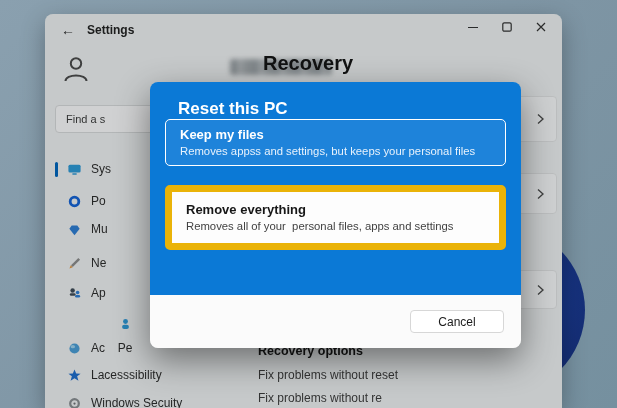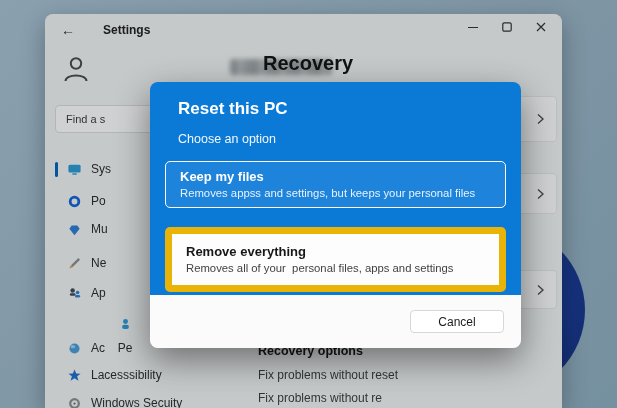--- a/index.html
+++ b/index.html
@@ -12,21 +12,21 @@
                border-radius:50%; background:radial-gradient(circle at 42% 38%, #1d45a0 0%, #152f78 70%, #112a6b 100%); }
 
   
   .window { position:absolute; left:45px; top:14px; width:517px; height:394px;
             background:#f1f3f4; border-radius:8px 8px 0 0; overflow:hidden;
             box-shadow:0 8px 24px rgba(0,0,0,.3); }
 
   .titlebar { position:absolute; left:0; top:0; width:100%; height:32px; display:flex; align-items:center; }
   .back-btn { margin-left:12px; width:22px; height:22px; display:flex; align-items:center; justify-content:center;
               font-size:14px; color:#2c2c2c; cursor:default; }
-  .win-title { margin-left:24px; font-size:12px; font-weight:700; color:#222; }
+  .win-title { margin-left:8px; font-size:12px; font-weight:700; color:#222; }
   .win-controls { position:absolute; right:6px; top:2px; display:flex; gap:4px; }
   .win-btn { width:30px; height:22px; display:flex; align-items:center; justify-content:center; }
   .win-btn svg { display:block; }
 
   .avatar { position:absolute; left:17px; top:40px; width:28px; height:28px; }
   .user-blur { position:absolute; left:185px; top:45px; width:102px; height:16px; border-radius:3px;
                background:repeating-linear-gradient(90deg,#8d9499 0 7px,#aab0b4 7px 14px,#979da1 14px 21px);
                filter:blur(2.5px); opacity:.85; }
   .page-title { position:absolute; left:218px; top:38px; font-size:20px; font-weight:700; color:#141414; }
 
@@ -234,21 +234,20 @@
     <div class="section-title">Recovery options</div>
     <div class="link-row1">Fix problems without reset</div>
     <div class="link-row2">Fix problems without re</div>
 
     <div class="dim"></div>
   </div>
 
   <div class="dialog">
     <div class="dialog-body">
       <div class="dialog-title">Reset this PC</div>
-      <div class="dialog-sub">Choose an option</div>
 
       <div class="opt opt-selected">
         <div class="opt-title">Keep my files</div>
         <div class="opt-desc">Removes appss and settings, but keeps your personal files</div>
       </div>
 
       <div class="opt opt-plain">
         <div class="opt-title">Remove everything</div>
         <div class="opt-desc">Removes all of your  personal files, apps and settings</div>
       </div>

